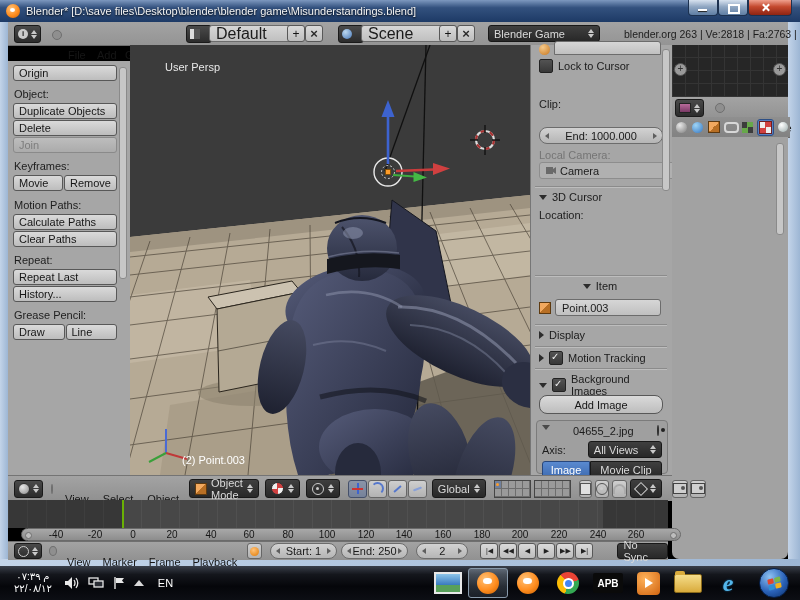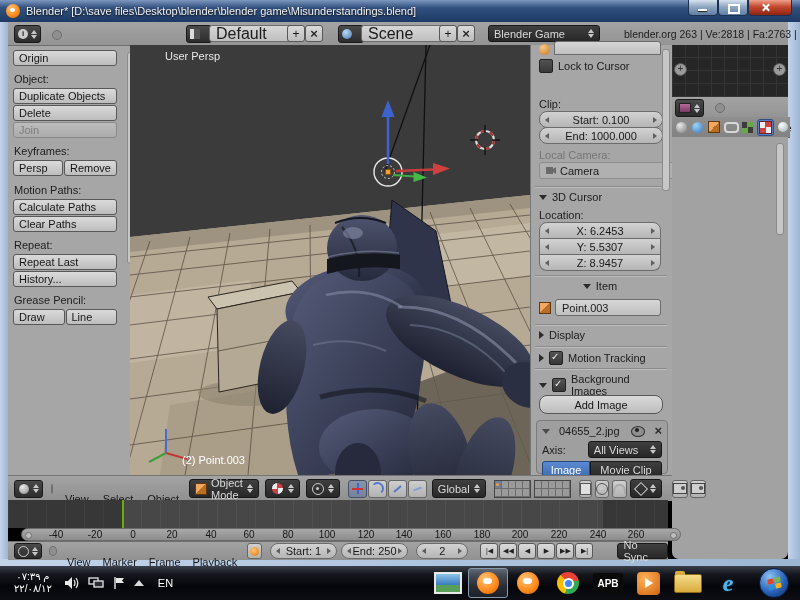--- a/index.html
+++ b/index.html
@@ -35,21 +35,21 @@
   .num-field .la{left:5px;border-right:4px solid #5e5e5e;}
   .num-field .ra{right:5px;border-left:4px solid #5e5e5e;}
   .cb{width:12px;height:12px;background:linear-gradient(#535353,#383838);border:1px solid #222;border-radius:2px;flex:none;position:relative;}
   .cb.checked::after{content:"✓";position:absolute;left:1px;top:-1px;color:#f0f0f0;font-size:10px;}
   .tri-d{width:0;height:0;border-left:4px solid transparent;border-right:4px solid transparent;border-top:5px solid #2c2c2c;display:inline-block;}
   .tri-r{width:0;height:0;border-top:4px solid transparent;border-bottom:4px solid transparent;border-left:5px solid #2c2c2c;display:inline-block;}
   .cube-icon{width:10px;height:10px;background:linear-gradient(135deg,#f2a95f 50%,#b86f24 50%);border:1px solid #5e3a10;flex:none;}
   .panel-label{font-size:11px;color:#1d1d1d;}
   .x-icon::after{content:"×";font-size:13px;color:#2a2a2a;font-weight:bold;line-height:10px;}
   
-  #tool-shelf{left:8px;top:46px;width:122px;height:430px;background:#a6a6a6;border-right:1px solid #7c7c7c;padding-left:8px;}
+  #tool-shelf{left:8px;top:61px;width:122px;height:430px;background:#a6a6a6;border-right:1px solid #7c7c7c;}
   #tool-shelf .inner{position:absolute;left:5px;top:4px;width:104px;}
   .ts-btn{height:14px;padding:0 5px;margin-bottom:1px;}
   .ts-label{font-size:11px;color:#1d1d1d;margin:7px 0 3px 1px;}
   .ts-row{display:flex;gap:1px;}
   .ts-row .btn-light{flex:1;}
   .disabled{color:#7d7d7d !important;background:linear-gradient(#bdbdbd,#ababab) !important;border-color:#8a8a8a !important;}
   .vscroll{position:absolute;width:6px;border-radius:3px;background:#c7c7c7;border:1px solid #8a8a8a;}
   
   #viewport{left:130px;top:45px;width:400px;height:430px;background:#3b3b3b;overflow:hidden;}
   .vp-label{position:absolute;color:#e8e8e8;font-size:11px;}
@@ -200,21 +200,21 @@
 
   <div id="tool-shelf" class="abs">
     <div class="inner">
       <div class="btn-light ts-btn">Origin</div>
       <div class="ts-label">Object:</div>
       <div class="btn-light ts-btn">Duplicate Objects</div>
       <div class="btn-light ts-btn">Delete</div>
       <div class="btn-light ts-btn disabled">Join</div>
       <div class="ts-label">Keyframes:</div>
       <div class="ts-row">
-        <div class="btn-light ts-btn">Persp</div>
+        <div class="btn-light ts-btn">Movie</div>
         <div class="btn-light ts-btn">Remove</div>
       </div>
       <div class="ts-label">Motion Paths:</div>
       <div class="btn-light ts-btn">Calculate Paths</div>
       <div class="btn-light ts-btn">Clear Paths</div>
       <div class="ts-label">Repeat:</div>
       <div class="btn-light ts-btn">Repeat Last</div>
       <div class="btn-light ts-btn">History...</div>
       <div class="ts-label">Grease Pencil:</div>
       <div class="ts-row">
@@ -324,72 +324,50 @@
         <line x1="340" y1="95" x2="348" y2="95" stroke="#141414" stroke-width="1.5"></line>
         <line x1="362" y1="95" x2="370" y2="95" stroke="#141414" stroke-width="1.5"></line>
       </g>
 
       <g>
         <line x1="36" y1="408" x2="36" y2="384" stroke="#4a6ad4" stroke-width="2"></line>
         <line x1="36" y1="408" x2="57" y2="414" stroke="#c03838" stroke-width="2"></line>
         <line x1="36" y1="408" x2="19" y2="417" stroke="#3aa03a" stroke-width="2"></line>
       </g>
     </svg>
-    <span class="vp-label" style="left:18px;top:5px;padding-left:17px;">User Persp</span>
+    <span class="vp-label" style="left:18px;top:16px;padding-left:17px;">User Persp</span>
     <span class="vp-label" style="left:52px;top:409px;color:#fff;">(2) Point.003</span>
   </div>
 
   <div id="n-panel" class="abs">
     <div class="np" style="top:-4px;height:14px;display:flex;gap:4px;align-items:flex-end;overflow:hidden;">
       <span style="width:11px;height:11px;border-radius:50%;background:radial-gradient(circle at 35% 30%,#f5c98a,#c87820);"></span>
       <span class="field-light" style="flex:1;height:12px;border-radius:3px 3px 0 0;"></span>
     </div>
     <div class="np np-head" style="top:14px;">
       <span class="cb"></span>
       <span>Lock to Cursor</span>
     </div>
     <div class="np panel-label" style="top:53px;">Clip:</div>
-    <div class="np num-field" style="top:66px;height:15px;">
-      <span class="la"></span>
-        <span>Start: 0.100</span>
-        <span class="ra"></span>
-    </div>
     <div class="np num-field" style="top:82px;height:15px;">
       <span class="la"></span>
         <span>End: 1000.000</span>
         <span class="ra"></span>
     </div>
     <div class="np panel-label grayed" style="top:104px;">Local Camera:</div>
     <div class="np field-light grayed" style="top:117px;height:15px;gap:4px;border-color:#8d8d8d;background:#b0b0b0;">
       <span style="width:10px;height:7px;background:#6a6a6a;clip-path:polygon(0 0,70% 0,70% 30%,100% 0,100% 100%,70% 70%,70% 100%,0 100%);"></span>
       <span>Camera</span>
     </div>
     <div class="np-sep" style="top:141px;"></div>
     <div class="np np-head" style="top:146px;">
       <span class="tri-d"></span>
       <span>3D Cursor</span>
     </div>
     <div class="np panel-label" style="top:164px;">Location:</div>
-    <div class="np stack" style="top:177px;">
-      <div class="num-field" style="height:15px;">
-          <span class="la"></span>
-          <span>X: 6.2453</span>
-          <span class="ra"></span>
-        </div>
-      <div class="num-field" style="height:15px;">
-          <span class="la"></span>
-          <span>Y: 5.5307</span>
-          <span class="ra"></span>
-        </div>
-      <div class="num-field" style="height:15px;">
-          <span class="la"></span>
-          <span>Z: 8.9457</span>
-          <span class="ra"></span>
-        </div>
-    </div>
     <div class="np-sep" style="top:230px;"></div>
     <div class="np np-head" style="top:235px;justify-content:center;">
       <span class="tri-d"></span>
       <span>Item</span>
     </div>
     <div class="np" style="top:254px;display:flex;gap:4px;align-items:center;">
       <span class="cube-icon"></span>
       <span class="field-light" style="flex:1;height:15px;">
           <span>Point.003</span>
         </span>
@@ -408,21 +386,21 @@
     <div class="np-sep" style="top:323px;"></div>
     <div class="np np-head" style="top:328px;">
       <span class="tri-d"></span>
       <span class="cb checked"></span>
       <span>Background Images</span>
     </div>
     <div class="np btn-light" style="top:350px;height:17px;justify-content:center;border-radius:8px;">
       <span>Add Image</span>
     </div>
     <div class="subpanel" style="top:375px;height:52px;">
-      <div style="display:flex;align-items:center;gap:9px;padding:4px 5px 0 5px;font-size:11px;color:#1b1b1b;">
+      <div style="display:flex;align-items:flex-start;gap:23px;padding:4px 5px 0 5px;font-size:11px;color:#1b1b1b;">
         <span class="tri-d" style="border-top-color:#4a4a4a;"></span>
         <span style="flex:1;">04655_2.jpg</span>
         <span class="eye"></span>
         <span class="x-icon"></span>
       </div>
       <div style="display:flex;align-items:center;gap:22px;padding:4px 5px 0 5px;">
         <span class="panel-label">Axis:</span>
         <span class="dd-dark" style="flex:1;height:15px;justify-content:space-between;">
           <span>All Views</span>
           <span class="updown">

